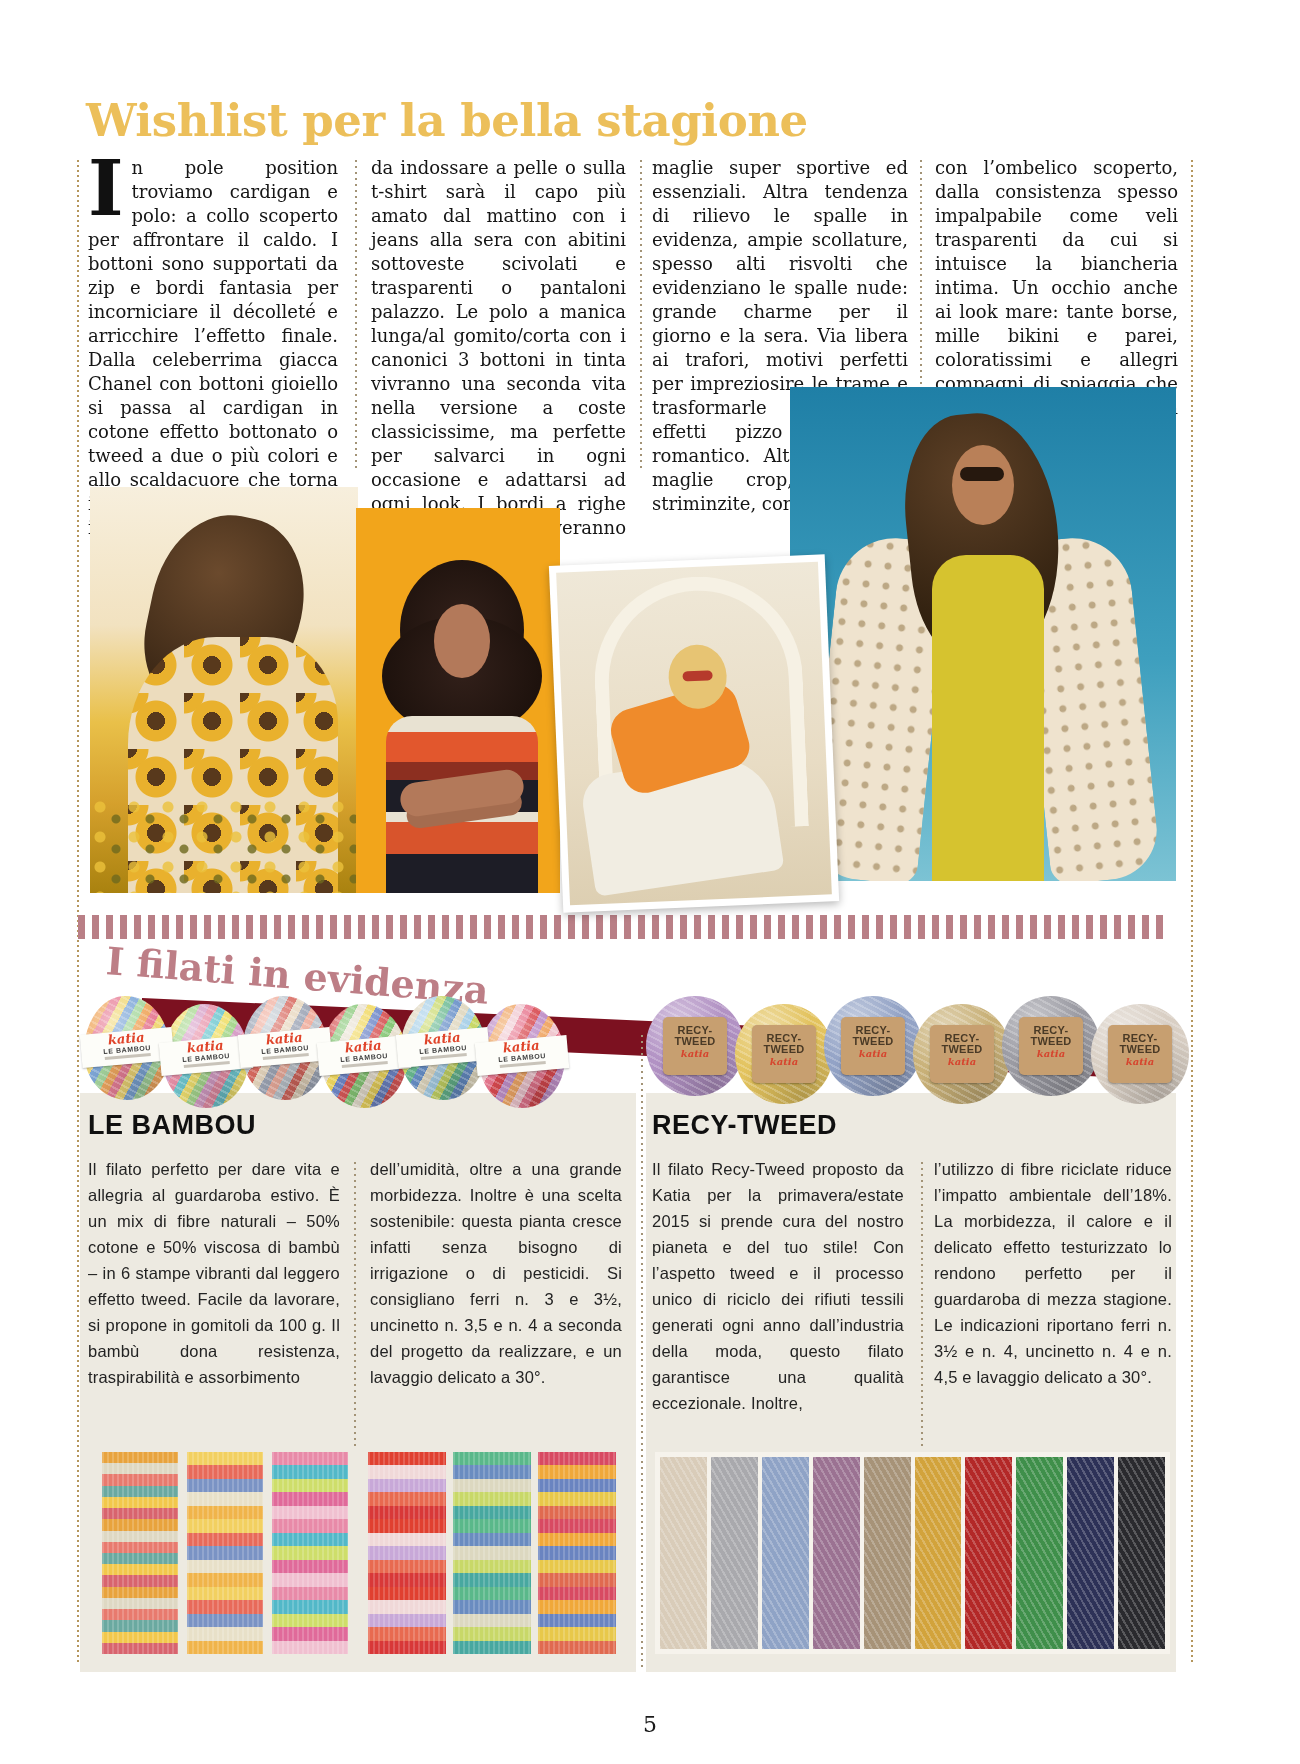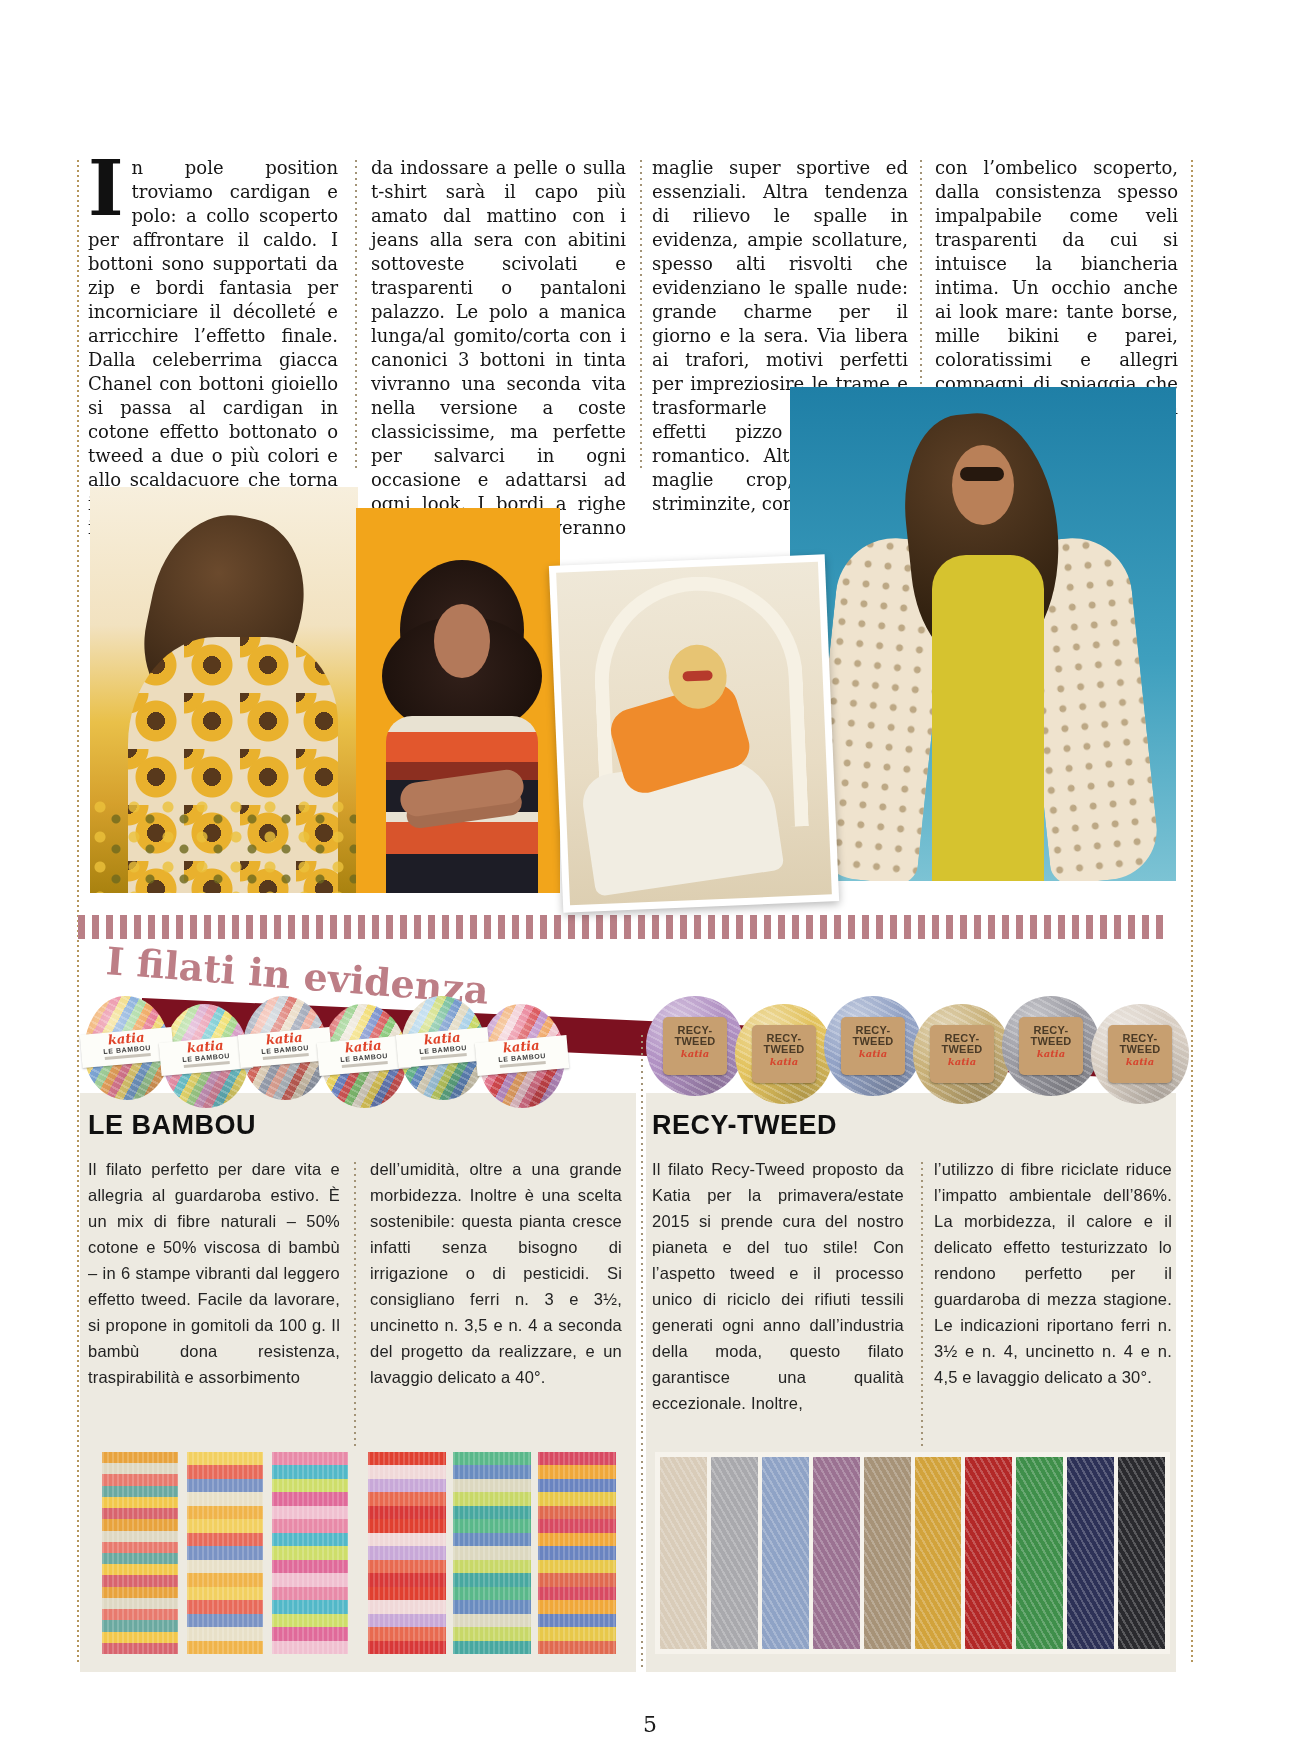--- a/index.html
+++ b/index.html
@@ -158,20 +158,21 @@
         font-family:"DejaVu Serif",serif;font-size:22px;color:#1a1a1a;}
 </style>
 </head>
 <body>
 
 <div class="page">
 
   <div class="edge left"></div>
   <div class="edge right"></div>
 
+  <div class="title">Wishlist per la bella stagione</div>
 
   <div class="acol acol1"><span class="dropcap">I</span><span>n pole position troviamo cardigan e polo: a collo scoperto per affrontare il caldo. I bottoni sono supportati da zip e bordi fantasia per incorniciare il décolleté e arricchire l’effetto finale. Dalla celeberrima giacca Chanel con bottoni gioiello si passa al cardigan in cotone effetto bottonato o tweed a due o più colori e allo scaldacuore che torna in auge. Il piccolo cardigan incrociato</span></div>
   <div class="acol acol2">da indossare a pelle o sulla t-shirt sarà il capo più amato dal mattino con i jeans alla sera con abitini sottoveste scivolati e trasparenti o pantaloni palazzo. Le polo a manica lunga/al gomito/corta con i canonici 3 bottoni in tinta vivranno una seconda vita nella versione a coste classicissime, ma perfette per salvarci in ogni occasione e adattarsi ad ogni look. I bordi a righe stile tennis ravviveranno queste</div>
   <div class="acol acol3">maglie super sportive ed essenziali. Altra tendenza di rilievo le spalle in evidenza, ampie scollature, spesso alti risvolti che evidenziano le spalle nude: grande charme per il giorno e la sera. Via libera ai trafori, motivi perfetti per impreziosire le trame e trasformarle in leggeri effetti pizzo di gusto romantico. Altra novità le maglie crop, aderenti, striminzite, corte</div>
   <div class="acol acol4">con l’ombelico scoperto, dalla consistenza spesso impalpabile come veli trasparenti da cui si intuisce la biancheria intima. Un occhio anche ai look mare: tante borse, mille bikini e parei, coloratissimi e allegri compagni di spiaggia che non potremo non avere a disposizione!</div>
   <div class="vsep vsep1"></div>
   <div class="vsep vsep2"></div>
   <div class="vsep vsep3"></div>
 
   <div class="photo photo1" title="Donna di spalle in un campo di girasoli con cardigan crochet a piastrelle con motivi girasole">
@@ -298,25 +299,25 @@
         <div class="rlabel">
           <span class="rl1">RECY-</span>
           <span class="rl1">TWEED</span>
           <span class="brand">katia</span>
         </div>
       </div>
     </div>
 
   <div class="pname l">LE BAMBOU</div>
   <div class="pcol pcolA">Il filato perfetto per dare vita e allegria al guardaroba estivo. È un mix di fibre naturali – 50% cotone e 50% viscosa di bambù – in 6 stampe vibranti dal leggero effetto tweed. Facile da lavorare, si propone in gomitoli da 100 g. Il bambù dona resistenza, traspirabilità e assorbimento</div>
-  <div class="pcol pcolB">dell’umidità, oltre a una grande morbidezza. Inoltre è una scelta sostenibile: questa pianta cresce infatti senza bisogno di irrigazione o di pesticidi. Si consigliano ferri n. 3 e 3½, uncinetto n. 3,5 e n. 4 a seconda del progetto da realizzare, e un lavaggio delicato a 40°.</div>
+  <div class="pcol pcolB">dell’umidità, oltre a una grande morbidezza. Inoltre è una scelta sostenibile: questa pianta cresce infatti senza bisogno di irrigazione o di pesticidi. Si consigliano ferri n. 3 e 3½, uncinetto n. 3,5 e n. 4 a seconda del progetto da realizzare, e un lavaggio delicato a 30°.</div>
 
   <div class="pname r">RECY-TWEED</div>
   <div class="pcol pcolC">Il filato Recy-Tweed proposto da Katia per la primavera/estate 2015 si prende cura del nostro pianeta e del tuo stile! Con l’aspetto tweed e il processo unico di riciclo dei rifiuti tessili generati ogni anno dall’industria della moda, questo filato garantisce una qualità eccezionale. Inoltre,</div>
-  <div class="pcol pcolD">l’utilizzo di fibre riciclate riduce l’impatto ambientale dell’86%. La morbidezza, il calore e il delicato effetto testurizzato lo rendono perfetto per il guardaroba di mezza stagione. Le indicazioni riportano ferri n. 3½ e n. 4, uncinetto n. 4 e n. 4,5 e lavaggio delicato a 30°.</div>
+  <div class="pcol pcolD">l’utilizzo di fibre riciclate riduce l’impatto ambientale dell’18%. La morbidezza, il calore e il delicato effetto testurizzato lo rendono perfetto per il guardaroba di mezza stagione. Le indicazioni riportano ferri n. 3½ e n. 4, uncinetto n. 4 e n. 4,5 e lavaggio delicato a 30°.</div>
 
   <div class="swatch knit sw1" style="background: linear-gradient(rgb(232, 163, 61) 0%, rgb(232, 163, 61) 5.56%, rgb(222, 216, 195) 5.56%, rgb(222, 216, 195) 11.11%, rgb(232, 122, 110) 11.11%, rgb(232, 122, 110) 16.67%, rgb(106, 169, 160) 16.67%, rgb(106, 169, 160) 22.22%, rgb(242, 200, 75) 22.22%, rgb(242, 200, 75) 27.78%, rgb(216, 100, 110) 27.78%, rgb(216, 100, 110) 33.33%, rgb(232, 163, 61) 33.33%, rgb(232, 163, 61) 38.89%, rgb(222, 216, 195) 38.89%, rgb(222, 216, 195) 44.44%, rgb(232, 122, 110) 44.44%, rgb(232, 122, 110) 50%, rgb(106, 169, 160) 50%, rgb(106, 169, 160) 55.56%, rgb(242, 200, 75) 55.56%, rgb(242, 200, 75) 61.11%, rgb(216, 100, 110) 61.11%, rgb(216, 100, 110) 66.67%, rgb(232, 163, 61) 66.67%, rgb(232, 163, 61) 72.22%, rgb(222, 216, 195) 72.22%, rgb(222, 216, 195) 77.78%, rgb(232, 122, 110) 77.78%, rgb(232, 122, 110) 83.33%, rgb(106, 169, 160) 83.33%, rgb(106, 169, 160) 88.89%, rgb(242, 200, 75) 88.89%, rgb(242, 200, 75) 94.44%, rgb(216, 100, 110) 94.44%, rgb(216, 100, 110) 100%);"></div>
   <div class="swatch knit sw2" style="background: linear-gradient(rgb(242, 208, 96) 0%, rgb(242, 208, 96) 6.67%, rgb(232, 106, 90) 6.67%, rgb(232, 106, 90) 13.33%, rgb(122, 147, 196) 13.33%, rgb(122, 147, 196) 20%, rgb(232, 224, 200) 20%, rgb(232, 224, 200) 26.67%, rgb(240, 180, 74) 26.67%, rgb(240, 180, 74) 33.33%, rgb(242, 208, 96) 33.33%, rgb(242, 208, 96) 40%, rgb(232, 106, 90) 40%, rgb(232, 106, 90) 46.67%, rgb(122, 147, 196) 46.67%, rgb(122, 147, 196) 53.33%, rgb(232, 224, 200) 53.33%, rgb(232, 224, 200) 60%, rgb(240, 180, 74) 60%, rgb(240, 180, 74) 66.67%, rgb(242, 208, 96) 66.67%, rgb(242, 208, 96) 73.33%, rgb(232, 106, 90) 73.33%, rgb(232, 106, 90) 80%, rgb(122, 147, 196) 80%, rgb(122, 147, 196) 86.67%, rgb(232, 224, 200) 86.67%, rgb(232, 224, 200) 93.33%, rgb(240, 180, 74) 93.33%, rgb(240, 180, 74) 100%);"></div>
   <div class="swatch knit sw3" style="background: linear-gradient(rgb(232, 138, 168) 0%, rgb(232, 138, 168) 6.67%, rgb(82, 184, 200) 6.67%, rgb(82, 184, 200) 13.33%, rgb(206, 222, 106) 13.33%, rgb(206, 222, 106) 20%, rgb(224, 106, 154) 20%, rgb(224, 106, 154) 26.67%, rgb(240, 192, 208) 26.67%, rgb(240, 192, 208) 33.33%, rgb(232, 138, 168) 33.33%, rgb(232, 138, 168) 40%, rgb(82, 184, 200) 40%, rgb(82, 184, 200) 46.67%, rgb(206, 222, 106) 46.67%, rgb(206, 222, 106) 53.33%, rgb(224, 106, 154) 53.33%, rgb(224, 106, 154) 60%, rgb(240, 192, 208) 60%, rgb(240, 192, 208) 66.67%, rgb(232, 138, 168) 66.67%, rgb(232, 138, 168) 73.33%, rgb(82, 184, 200) 73.33%, rgb(82, 184, 200) 80%, rgb(206, 222, 106) 80%, rgb(206, 222, 106) 86.67%, rgb(224, 106, 154) 86.67%, rgb(224, 106, 154) 93.33%, rgb(240, 192, 208) 93.33%, rgb(240, 192, 208) 100%);"></div>
   <div class="swatch knit sw4" style="background: linear-gradient(rgb(224, 64, 48) 0%, rgb(224, 64, 48) 6.67%, rgb(240, 216, 216) 6.67%, rgb(240, 216, 216) 13.33%, rgb(200, 168, 216) 13.33%, rgb(200, 168, 216) 20%, rgb(232, 106, 80) 20%, rgb(232, 106, 80) 26.67%, rgb(216, 56, 56) 26.67%, rgb(216, 56, 56) 33.33%, rgb(224, 64, 48) 33.33%, rgb(224, 64, 48) 40%, rgb(240, 216, 216) 40%, rgb(240, 216, 216) 46.67%, rgb(200, 168, 216) 46.67%, rgb(200, 168, 216) 53.33%, rgb(232, 106, 80) 53.33%, rgb(232, 106, 80) 60%, rgb(216, 56, 56) 60%, rgb(216, 56, 56) 66.67%, rgb(224, 64, 48) 66.67%, rgb(224, 64, 48) 73.33%, rgb(240, 216, 216) 73.33%, rgb(240, 216, 216) 80%, rgb(200, 168, 216) 80%, rgb(200, 168, 216) 86.67%, rgb(232, 106, 80) 86.67%, rgb(232, 106, 80) 93.33%, rgb(216, 56, 56) 93.33%, rgb(216, 56, 56) 100%);"></div>
   <div class="swatch knit sw5" style="background: linear-gradient(rgb(90, 184, 138) 0%, rgb(90, 184, 138) 6.67%, rgb(106, 140, 192) 6.67%, rgb(106, 140, 192) 13.33%, rgb(220, 216, 192) 13.33%, rgb(220, 216, 192) 20%, rgb(200, 216, 104) 20%, rgb(200, 216, 104) 26.67%, rgb(72, 168, 160) 26.67%, rgb(72, 168, 160) 33.33%, rgb(90, 184, 138) 33.33%, rgb(90, 184, 138) 40%, rgb(106, 140, 192) 40%, rgb(106, 140, 192) 46.67%, rgb(220, 216, 192) 46.67%, rgb(220, 216, 192) 53.33%, rgb(200, 216, 104) 53.33%, rgb(200, 216, 104) 60%, rgb(72, 168, 160) 60%, rgb(72, 168, 160) 66.67%, rgb(90, 184, 138) 66.67%, rgb(90, 184, 138) 73.33%, rgb(106, 140, 192) 73.33%, rgb(106, 140, 192) 80%, rgb(220, 216, 192) 80%, rgb(220, 216, 192) 86.67%, rgb(200, 216, 104) 86.67%, rgb(200, 216, 104) 93.33%, rgb(72, 168, 160) 93.33%, rgb(72, 168, 160) 100%);"></div>
   <div class="swatch knit sw6" style="background: linear-gradient(rgb(216, 74, 98) 0%, rgb(216, 74, 98) 6.67%, rgb(240, 168, 58) 6.67%, rgb(240, 168, 58) 13.33%, rgb(106, 132, 192) 13.33%, rgb(106, 132, 192) 20%, rgb(232, 200, 74) 20%, rgb(232, 200, 74) 26.67%, rgb(224, 106, 80) 26.67%, rgb(224, 106, 80) 33.33%, rgb(216, 74, 98) 33.33%, rgb(216, 74, 98) 40%, rgb(240, 168, 58) 40%, rgb(240, 168, 58) 46.67%, rgb(106, 132, 192) 46.67%, rgb(106, 132, 192) 53.33%, rgb(232, 200, 74) 53.33%, rgb(232, 200, 74) 60%, rgb(224, 106, 80) 60%, rgb(224, 106, 80) 66.67%, rgb(216, 74, 98) 66.67%, rgb(216, 74, 98) 73.33%, rgb(240, 168, 58) 73.33%, rgb(240, 168, 58) 80%, rgb(106, 132, 192) 80%, rgb(106, 132, 192) 86.67%, rgb(232, 200, 74) 86.67%, rgb(232, 200, 74) 93.33%, rgb(224, 106, 80) 93.33%, rgb(224, 106, 80) 100%);"></div>
 
   <div class="recy-panel">
       <div class="rstrip" style="background-color: rgb(217, 204, 185);"></div>

